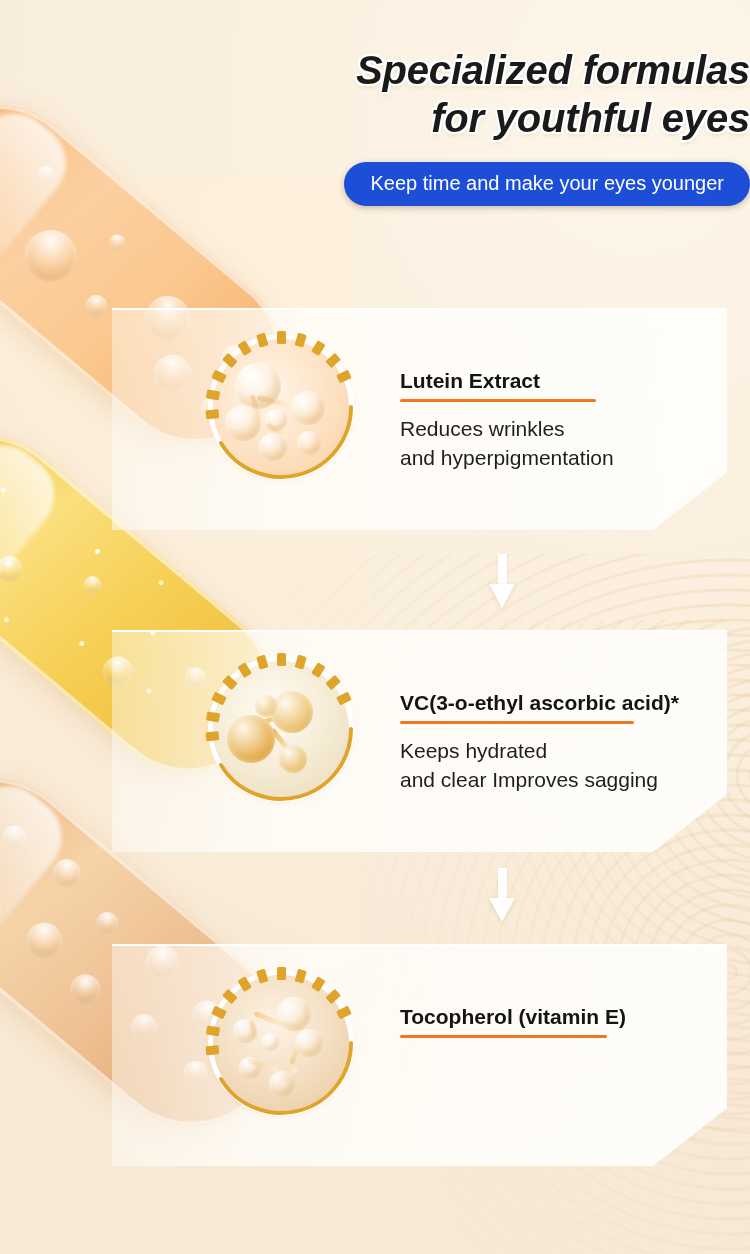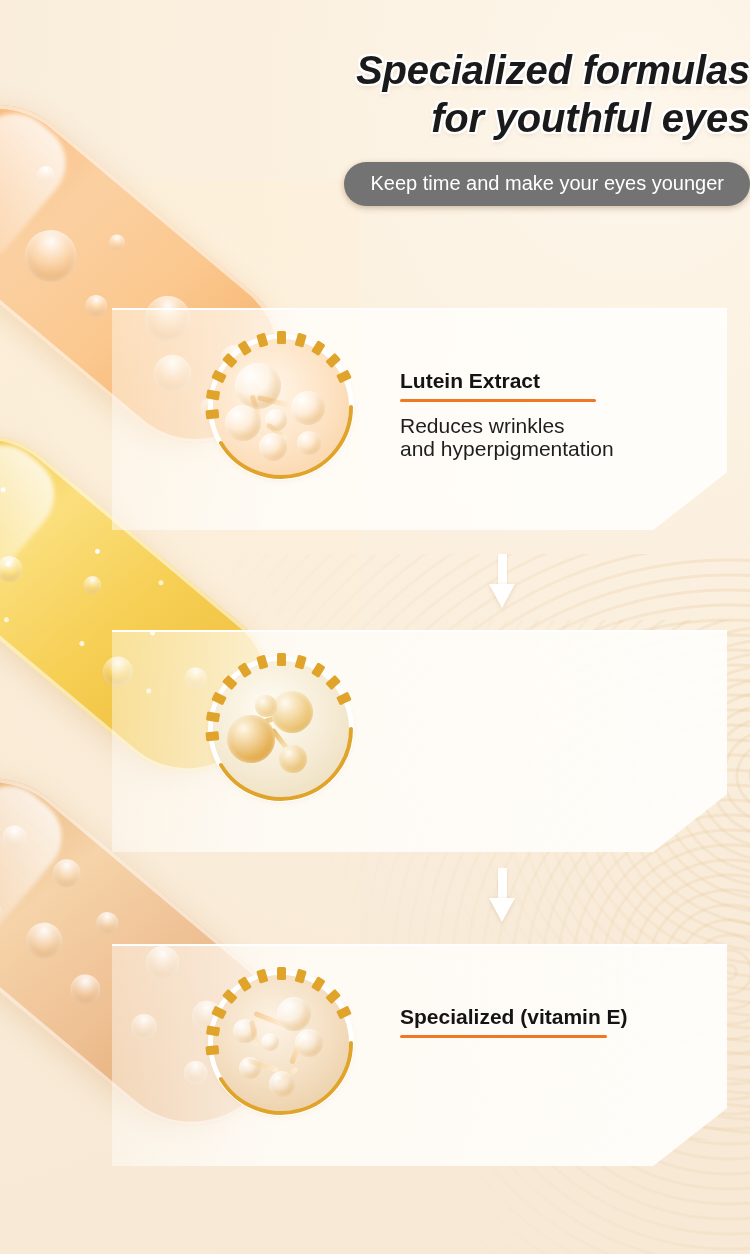--- a/index.html
+++ b/index.html
@@ -117,21 +117,21 @@
     font-size:40px;line-height:48px;font-weight:bold;font-style:italic;
     letter-spacing:-.2px;color:#1a1a1a;
     text-shadow:
       2px 2px 0 #ffffff, -2px 2px 0 #ffffff, 2px -2px 0 #ffffff, -2px -2px 0 #ffffff,
       0 3px 5px rgba(140,95,40,.20);
   }
   .headline .l2{display:block;margin-left:12px;}
   .subpill{
     display:inline-block;margin-top:20px;
     padding:9px 26px 11px;border-radius:30px;
-    background:#737373;color:#ffffff;
+    background:#1d4ed8;color:#ffffff;
     font-size:20px;line-height:24px;font-weight:normal;
     box-shadow:0 2px 6px rgba(90,48,14,.30);
   }
 
   
   .rows{position:absolute;left:0;top:16px;width:677px;height:1254px;z-index:20;}
   .row{position:absolute;left:112px;width:615px;height:222px;}
   #row1{top:292px;}
   #row2{top:614px;}
   #row3{top:928px;}
@@ -185,21 +185,21 @@
   .ing-title{
     margin:0;font-size:21px;line-height:26px;font-weight:bold;color:#141414;
     white-space:nowrap;
   }
   .ing-rule{
     margin-top:5px;width:196px;height:3px;background:#f07820;border-radius:2px;
   }
   #row2 .ing-rule{width:234px;}
   #row3 .ing-rule{width:207px;}
   .ing-desc{
-    margin:12px 0 0;font-size:21px;line-height:23px;color:#1e1e1e;white-space:pre-line;
+    margin:12px 0 0;font-size:21px;line-height:29px;color:#1e1e1e;white-space:pre-line;
   }
 
   
   .arrow{position:absolute;z-index:22;width:26px;height:56px;}
   #arrow1{left:489px;top:538px;}
   #arrow2{left:489px;top:852px;}
   .arrow .stem{
     position:absolute;left:9px;top:0;width:9px;height:34px;background:#ffffff;
     box-shadow:0 1px 2px rgba(170,130,80,.25);
   }
@@ -357,20 +357,26 @@
           <span style="transform:rotate(-32deg)"></span>
             <span style="transform:rotate(-16deg)"></span>
           <span style="transform:rotate(0deg)"></span>
             <span style="transform:rotate(16deg)"></span>
           <span style="transform:rotate(32deg)"></span>
             <span style="transform:rotate(48deg)"></span>
           <span style="transform:rotate(64deg)"></span>
         </div>
       </div>
 
+      <div class="txt">
+        <h2 class="ing-title">VC(3-o-ethyl ascorbic acid)*</h2>
+        <div class="ing-rule"></div>
+        <p class="ing-desc">Keeps hydrated
+and clear Improves sagging</p>
+      </div>
     </div>
 
     <div class="arrow" id="arrow2">
       <div class="stem"></div>
       <div class="head"></div>
     </div>
 
     <div class="row" id="row3">
       <div class="panel"></div>
       <div class="panel-edge"></div>
@@ -404,19 +410,19 @@
             <span style="transform:rotate(-16deg)"></span>
           <span style="transform:rotate(0deg)"></span>
             <span style="transform:rotate(16deg)"></span>
           <span style="transform:rotate(32deg)"></span>
             <span style="transform:rotate(48deg)"></span>
           <span style="transform:rotate(64deg)"></span>
         </div>
       </div>
 
       <div class="txt">
-        <h2 class="ing-title">Specialized (vitamin E)</h2>
+        <h2 class="ing-title">Tocopherol (vitamin E)</h2>
         <div class="ing-rule"></div>
       </div>
     </div>
 
   </div>
 </div>
 
 </body></html>

